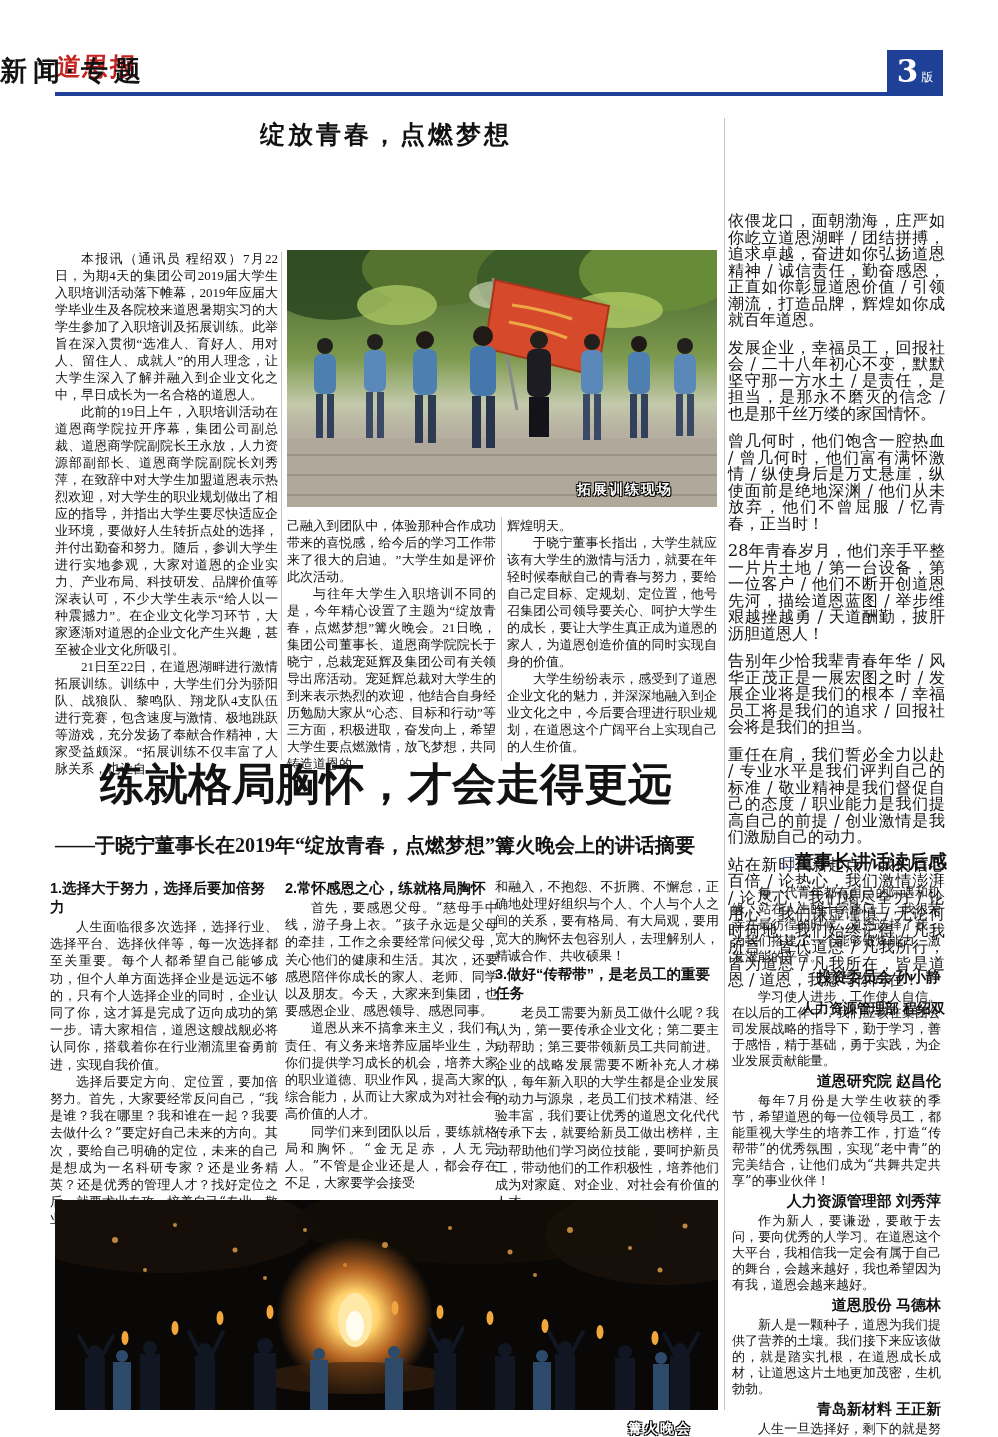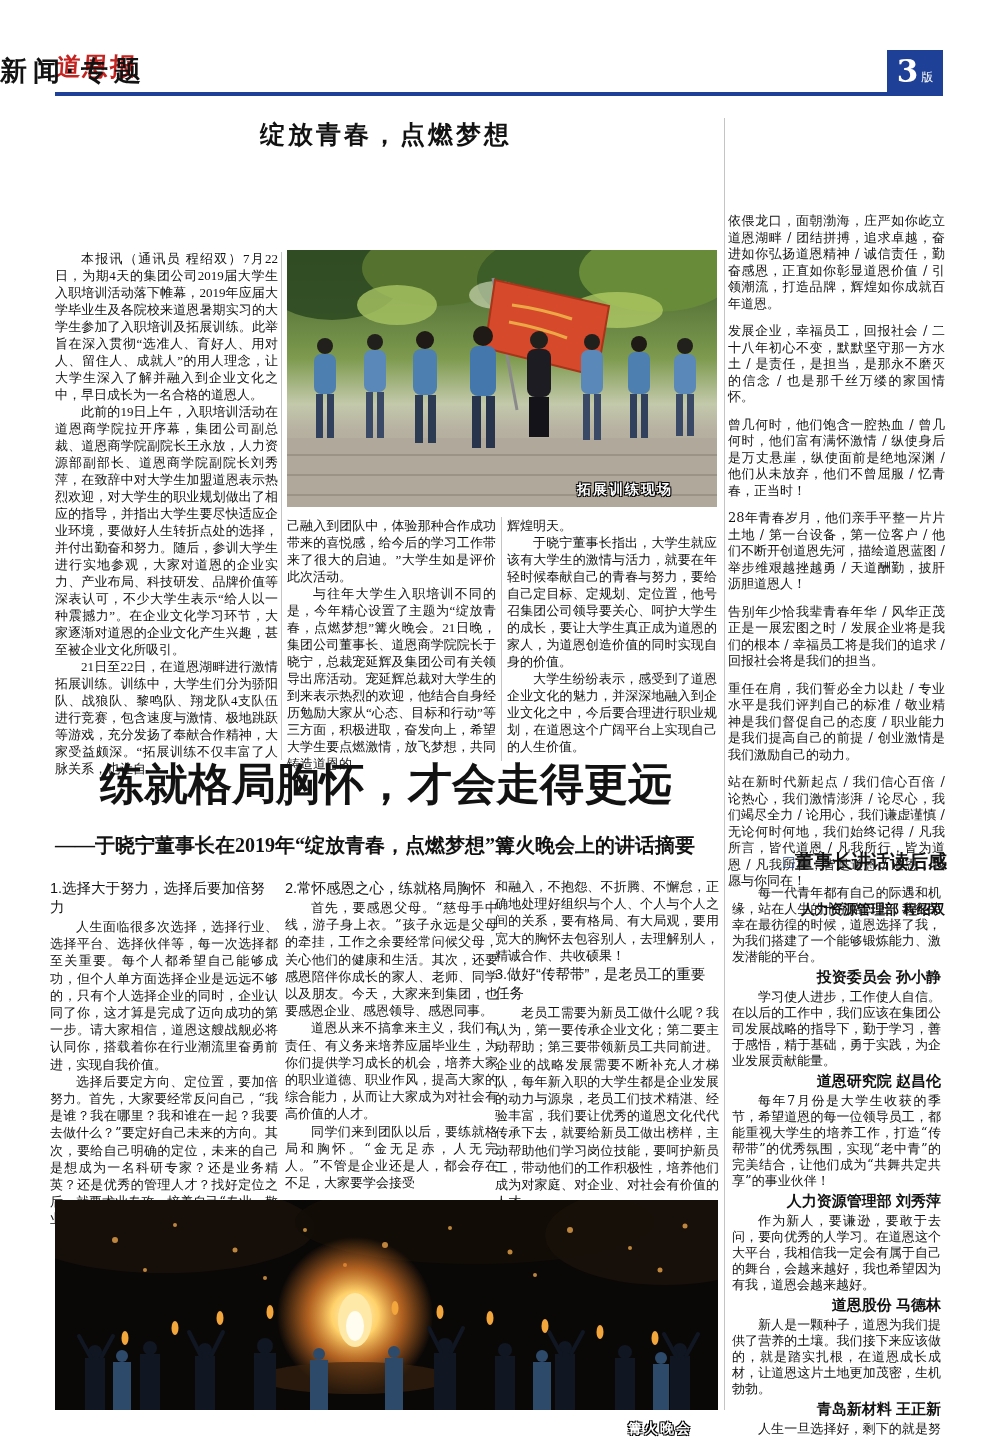--- a/index.html
+++ b/index.html
@@ -33,31 +33,31 @@
   .photo-caption{color:#fff;font-weight:bold;font-size:14px;font-family:"Liberation Sans",sans-serif;
         text-shadow:-1px -1px 0 #000,1px -1px 0 #000,-1px 1px 0 #000,1px 1px 0 #000;letter-spacing:2px;}
 
   
   .headline2{left:55px;top:755px;width:662px;text-align:center;font-size:44px;font-weight:900;
         font-family:"Liberation Sans",sans-serif;white-space:nowrap;}
   .subtitle2{left:55px;top:832px;width:662px;font-size:20px;font-weight:bold;}
   .kai p{margin:0;text-align:justify;text-indent:2em;font-size:13px;line-height:17.2px;
         font-family:"DejaVu Serif",serif;}
   .kai p.noind{text-indent:0;}
-  .kai .colhead{font-family:"Liberation Sans",sans-serif;font-weight:normal;font-size:14.5px;
+  .kai .colhead{font-family:"Liberation Sans",sans-serif;font-weight:bold;font-size:14.5px;
         line-height:19px;text-indent:0;text-align:left;margin:1px 0;}
   .a2c1{left:50px;top:878px;width:228px;height:318px;}
   .a2c2{left:285px;top:878px;width:213px;height:318px;}
   .a2c3{left:495px;top:878px;width:224px;height:318px;}
 
   
   .essay-title{left:727px;top:122px;width:220px;font-size:24px;font-weight:900;white-space:nowrap;
         font-family:"Liberation Sans",sans-serif;letter-spacing:-0.5px;}
   .essay-body{left:728px;top:213px;width:217px;}
-  .essay-body p{margin:0 0 11px 0;text-align:justify;font-size:13px;line-height:16.5px;
+  .essay-body p{margin:0 0 11px 0;text-align:justify;font-size:16px;line-height:16.5px;
         font-family:"DejaVu Serif",serif;}
   .essay-byline{text-align:right;font-family:"Liberation Sans",sans-serif;font-weight:bold;
         font-size:14px;margin-top:2px;}
 
   
   .fb-head{left:723px;top:849px;width:224px;font-family:"Liberation Sans",sans-serif;
         font-weight:bold;font-size:19px;text-align:right;}
   .fb-head .sq{color:#1e4096;font-size:18px;margin-right:1px;}
   .fb-list{left:728px;top:881px;width:217px;}
   .fb-list p.t{margin:4px;text-align:justify;text-indent:2em;font-size:13px;line-height:16px;

